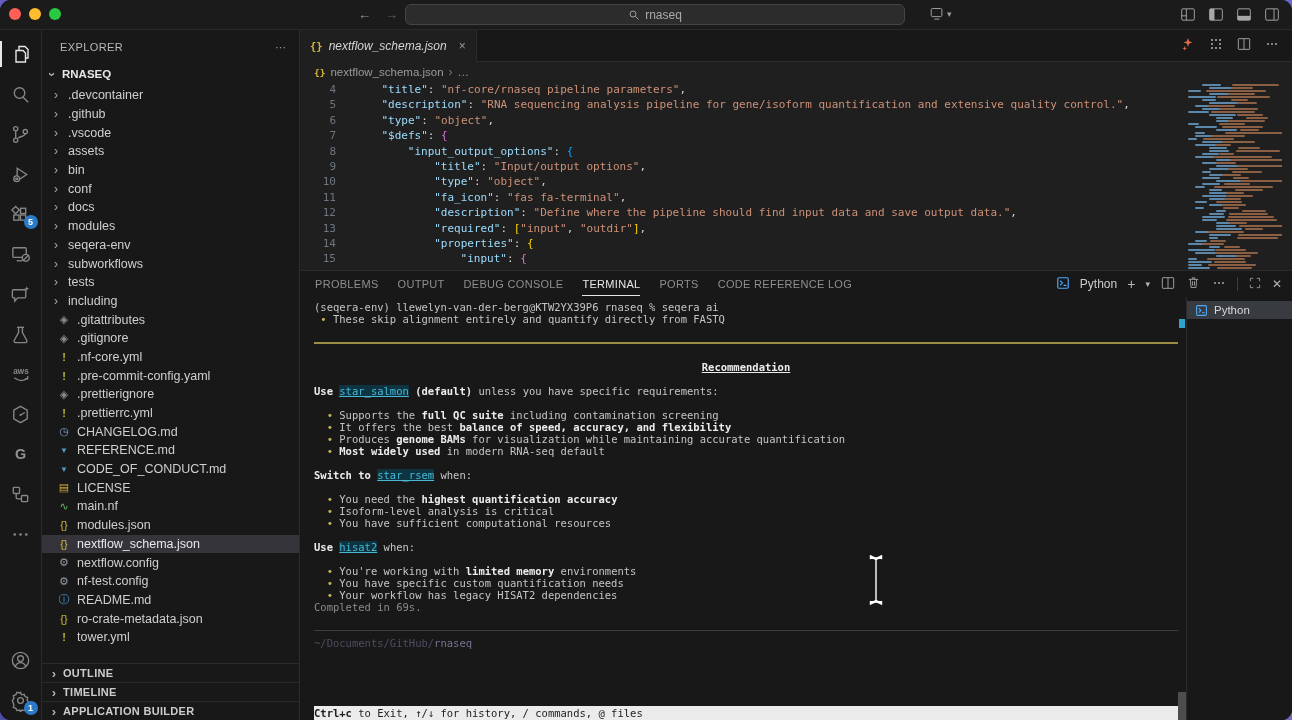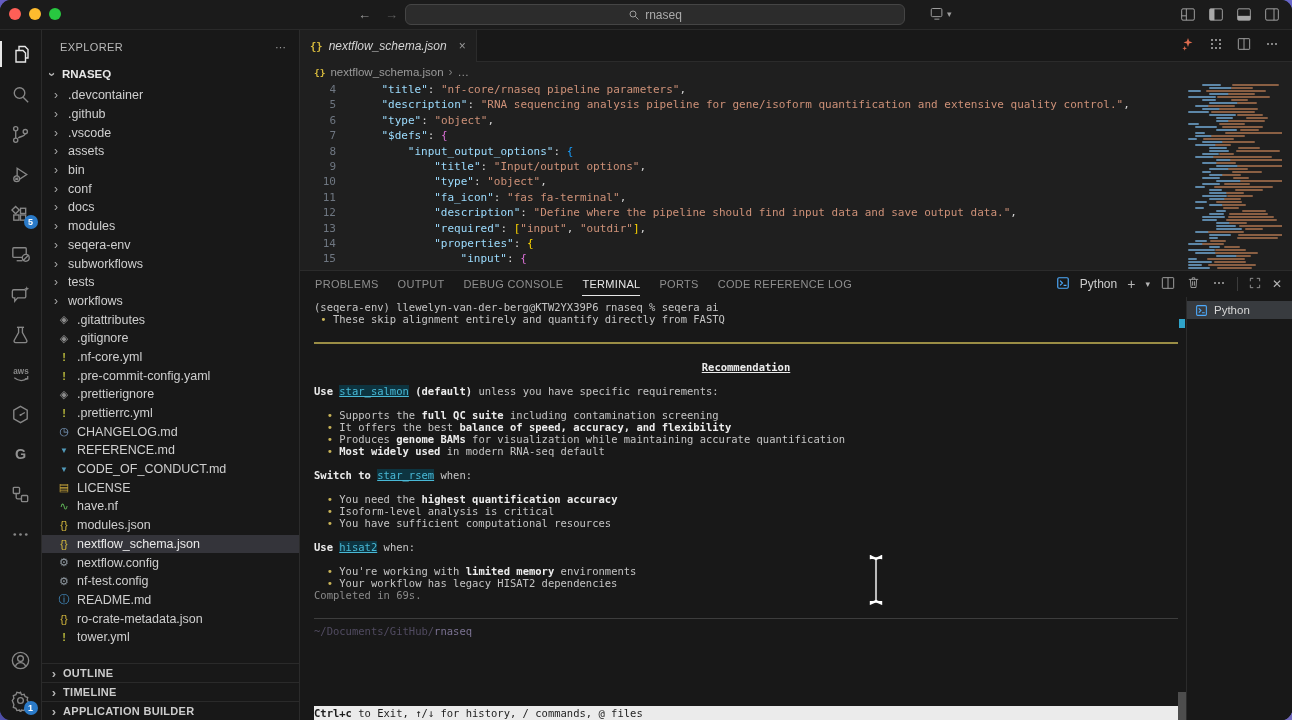--- a/index.html
+++ b/index.html
@@ -355,21 +355,21 @@
           <div class="trow">
             <span class="fchev">›</span>
             <span>subworkflows</span>
           </div>
           <div class="trow">
             <span class="fchev">›</span>
             <span>tests</span>
           </div>
           <div class="trow">
             <span class="fchev">›</span>
-            <span>workflows</span>
+            <span>including</span>
           </div>
           <div class="trow">
             <span style="width: 2px; display: inline-block;"></span>
             <span class="ficon" style="color: rgb(140, 140, 140);">◈</span>
             <span>.gitattributes</span>
           </div>
           <div class="trow">
             <span style="width: 2px; display: inline-block;"></span>
             <span class="ficon" style="color: rgb(140, 140, 140);">◈</span>
             <span>.gitignore</span>
@@ -410,21 +410,21 @@
             <span>CODE_OF_CONDUCT.md</span>
           </div>
           <div class="trow">
             <span style="width: 2px; display: inline-block;"></span>
             <span class="ficon" style="color: rgb(202, 167, 58);">▤</span>
             <span>LICENSE</span>
           </div>
           <div class="trow">
             <span style="width: 2px; display: inline-block;"></span>
             <span class="ficon" style="color: rgb(95, 179, 87);">∿</span>
-            <span>have.nf</span>
+            <span>main.nf</span>
           </div>
           <div class="trow">
             <span style="width: 2px; display: inline-block;"></span>
             <span class="ficon" style="color: rgb(215, 186, 61);">{}</span>
             <span>modules.json</span>
           </div>
           <div class="trow sel">
             <span style="width: 2px; display: inline-block;"></span>
             <span class="ficon" style="color: rgb(215, 186, 61);">{}</span>
             <span>nextflow_schema.json</span>
@@ -724,20 +724,21 @@
                 <div class="tline"></div>
                 <div class="tline"><span class="sg-b">Switch to </span><span class="sg-link">star_rsem</span><span class="sg-t"> when:</span></div>
                 <div class="tline"></div>
                 <div class="tline"><span class="sg-y">  • </span><span class="sg-t">You need the </span><span class="sg-b">highest quantification accuracy</span></div>
                 <div class="tline"><span class="sg-y">  • </span><span class="sg-t">Isoform-level analysis is critical</span></div>
                 <div class="tline"><span class="sg-y">  • </span><span class="sg-t">You have sufficient computational resources</span></div>
                 <div class="tline"></div>
                 <div class="tline"><span class="sg-b">Use </span><span class="sg-link">hisat2</span><span class="sg-t"> when:</span></div>
                 <div class="tline"></div>
                 <div class="tline"><span class="sg-y">  • </span><span class="sg-t">You're working with </span><span class="sg-b">limited memory</span><span class="sg-t"> environments</span></div>
+                <div class="tline"><span class="sg-y">  • </span><span class="sg-t">You have specific custom quantification needs</span></div>
                 <div class="tline"><span class="sg-y">  • </span><span class="sg-t">Your workflow has legacy HISAT2 dependencies</span></div>
                 <div class="tline"><span class="sg-g">Completed in 69s.</span></div>
                 <div class="tline"></div>
                 <div class="thr dim"></div>
                 <div class="tline"><span class="sg-path">~/Documents/GitHub/</span><span class="sg-path2">rnaseq</span></div>
               </div>
             <div class="hintbar"><b id="hint-bold">Ctrl+c</b><span id="hint-rest"> to Exit, ↑/↓ for history, / commands, @ files</span></div>
           </div>
           <div class="term-lane">
             <div class="lane-mark"></div>

